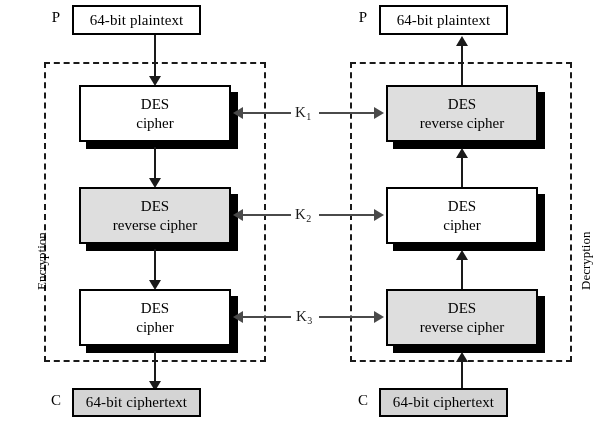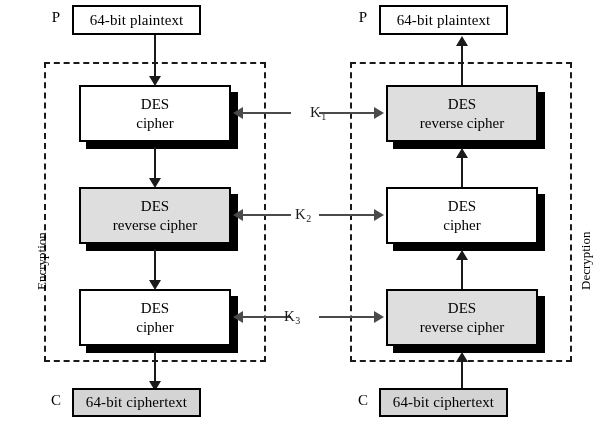--- a/index.html
+++ b/index.html
@@ -231,29 +231,29 @@
   </div>
 
   <div class="vline" style="left:461px; top:361px; height:29px;"></div>
   <div class="arrow-up" style="left:456px; top:352px;"></div>
 
   <div class="tag" style="left:353px; top:392px; width:20px;">C</div>
   <div class="data-box shaded" style="left:379px; top:388px; width:129px; height:29px;">64-bit ciphertext</div>
 
   <div class="hline" style="left:243px; top:112px; width:48px;"></div>
   <div class="arrow-left" style="left:233px; top:107px;"></div>
-  <div class="key-label" style="left:310px; top:104px;"><span>K</span><sub>1</sub></div>
+  <div class="key-label" style="left:295px; top:104px;"><span>K</span><sub>1</sub></div>
   <div class="hline" style="left:319px; top:112px; width:55px;"></div>
   <div class="arrow-right" style="left:374px; top:107px;"></div>
 
   <div class="hline" style="left:243px; top:214px; width:48px;"></div>
   <div class="arrow-left" style="left:233px; top:209px;"></div>
   <div class="key-label" style="left:295px; top:206px;"><span>K</span><sub>2</sub></div>
   <div class="hline" style="left:319px; top:214px; width:55px;"></div>
   <div class="arrow-right" style="left:374px; top:209px;"></div>
 
   <div class="hline" style="left:243px; top:316px; width:48px;"></div>
   <div class="arrow-left" style="left:233px; top:311px;"></div>
-  <div class="key-label" style="left:284px; top:308px;"><span>K</span><sub>3</sub></div>
+  <div class="key-label" style="left:296px; top:308px;"><span>K</span><sub>3</sub></div>
   <div class="hline" style="left:319px; top:316px; width:55px;"></div>
   <div class="arrow-right" style="left:374px; top:311px;"></div>
 
 </div>
 
 </body></html>

